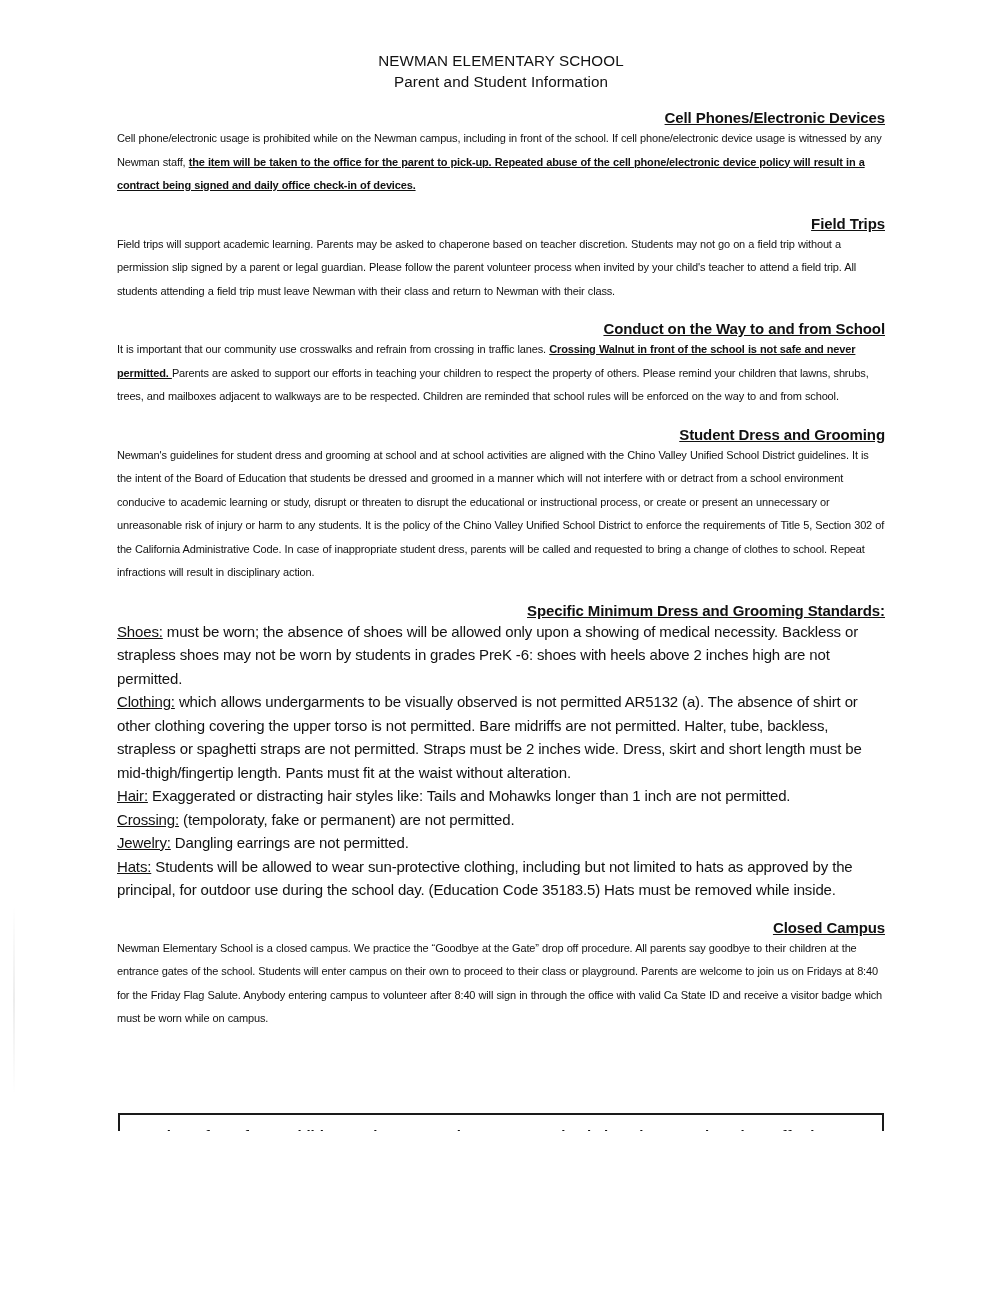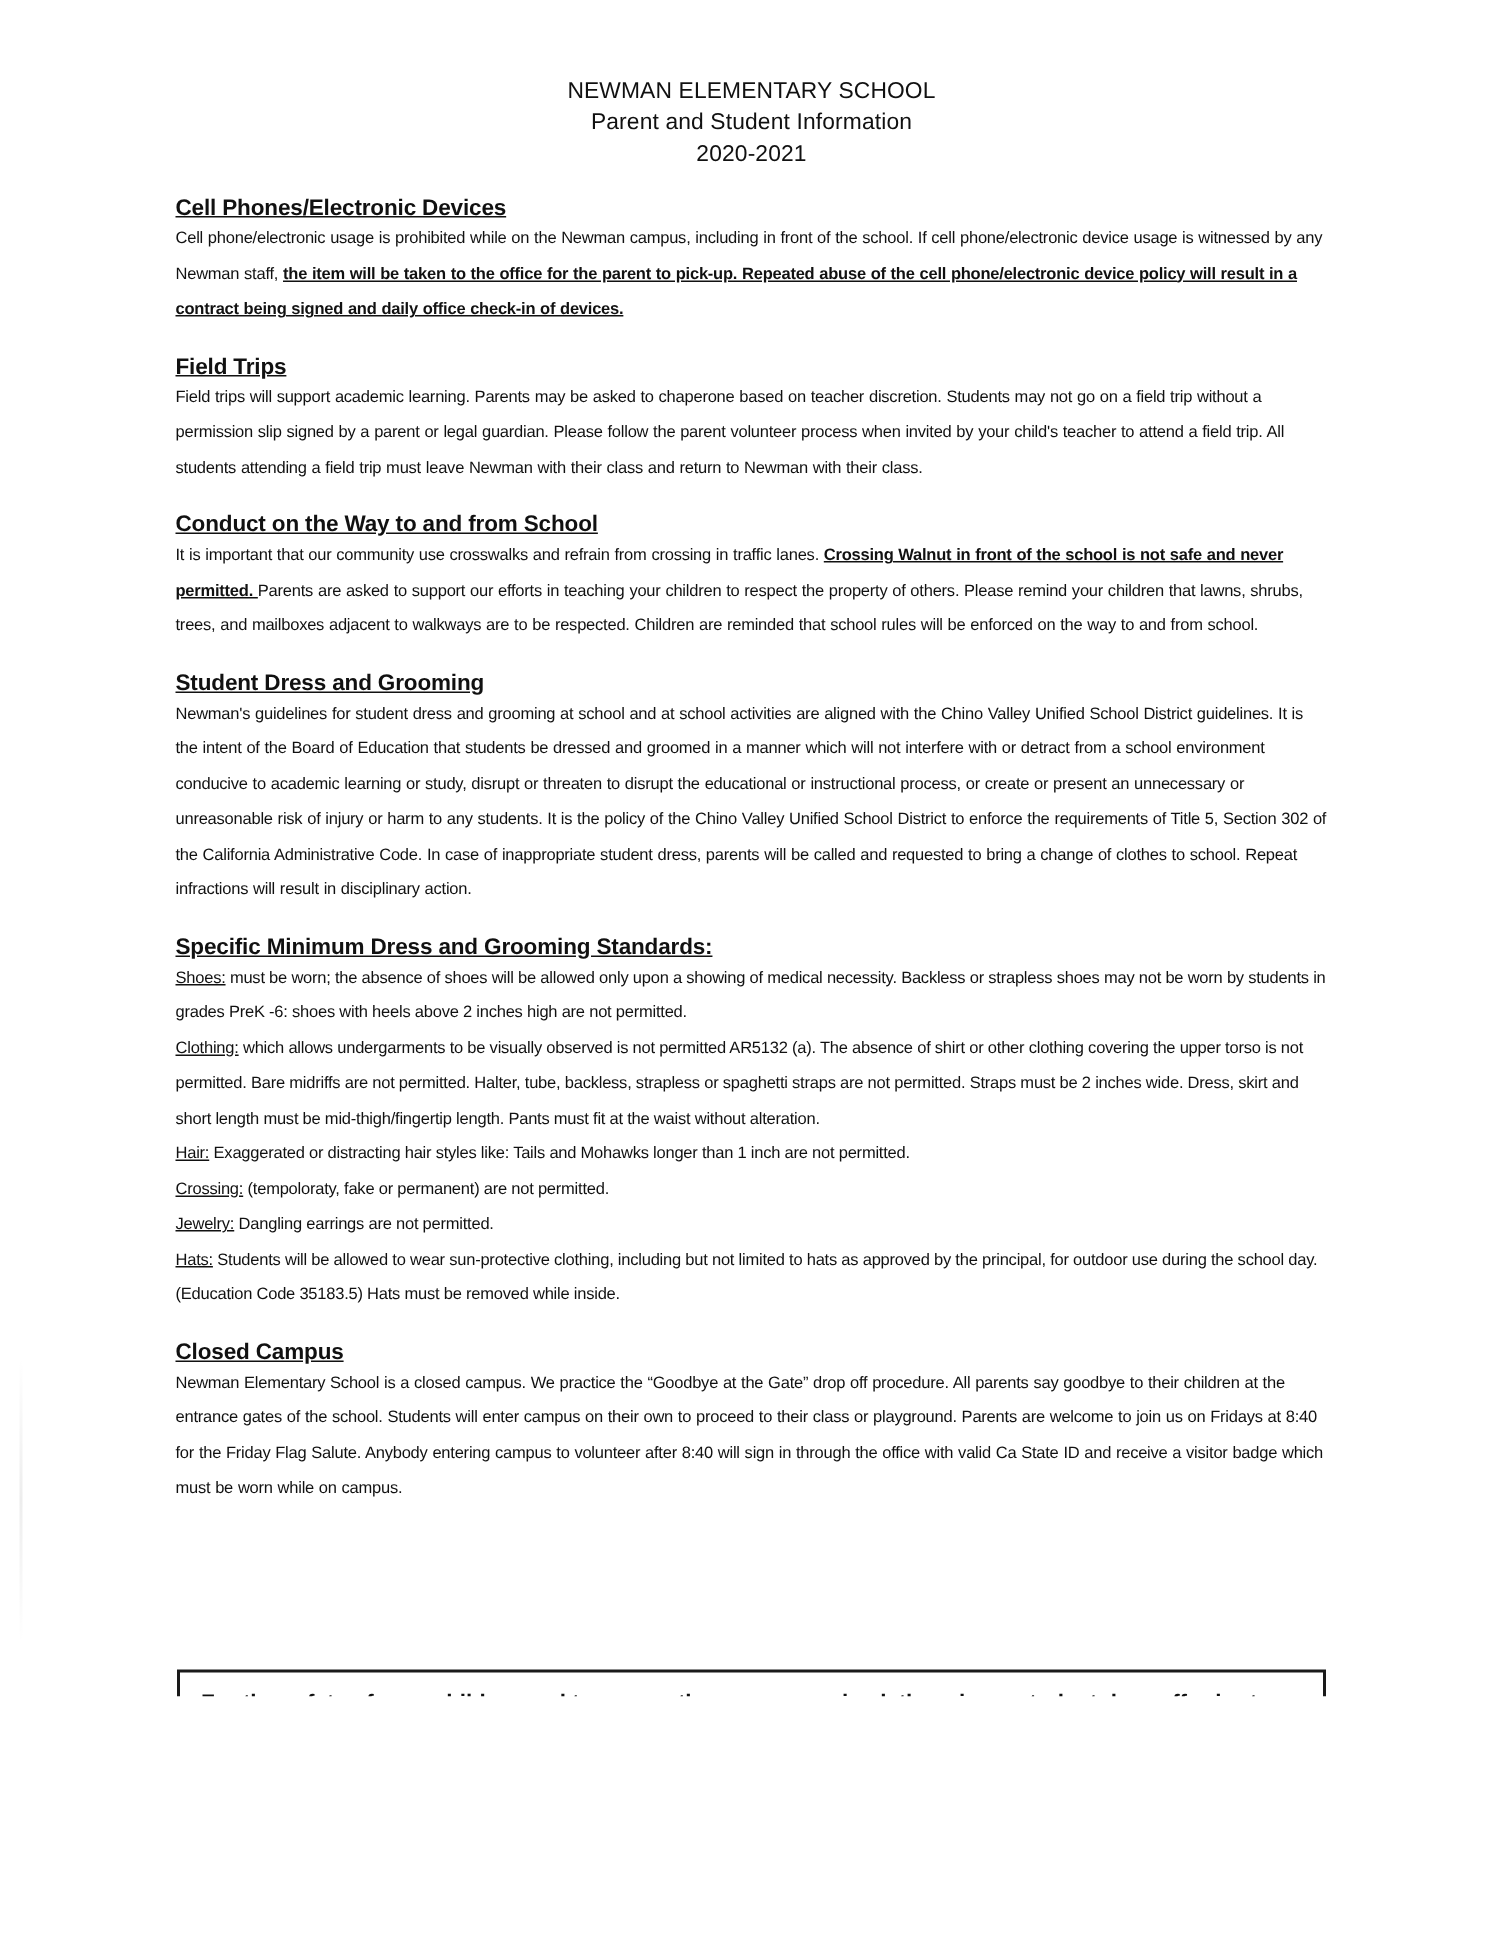--- a/index.html
+++ b/index.html
@@ -44,36 +44,37 @@
 
   .section { margin-top: 17px; }
   .section:first-of-type { margin-top: 10px; }
 
   h2.section-heading {
     margin: 0 0 1px 0;
     font-size: 15px;
     font-weight: bold;
     text-decoration: underline;
     letter-spacing: -0.1px;
+    text-align: right;
   }
   p.para {
     margin: 0;
     font-size: 11px;
     line-height: 23.5px;
     text-align: left;
     letter-spacing: -0.15px;
     word-spacing: 0.3px;
   }
 
   .u { text-decoration: underline; }
   .bu { font-weight: bold; text-decoration: underline; }
 
   .standards-list p.item {
     margin: 0;
-    font-size: 11px;
+    font-size: 15px;
     line-height: 23.5px;
     letter-spacing: -0.15px;
   }
 
   .notice-box {
     position: absolute;
     left: 118px;
     top: 1113px;
     width: 766px;
     box-sizing: border-box;
@@ -93,21 +94,20 @@
 
 <div class="page">
 
   <div class="scan-streak"></div>
 
   <div class="content">
 
     <div class="doc-header">
       <div>NEWMAN ELEMENTARY SCHOOL</div>
       <div>Parent and Student Information</div>
-      <div>2020-2021</div>
     </div>
 
     <div class="section">
       <h2 class="section-heading">Cell Phones/Electronic Devices</h2>
       <p class="para"><span>Cell phone/electronic usage is prohibited while on the Newman campus, including in front of the school.  If cell phone/electronic device usage is witnessed by any Newman staff, </span><span class="bu">the item will be taken to the office for the parent to pick-up.  Repeated abuse of the cell phone/electronic device policy will result in a contract being signed and daily office check-in of devices.</span></p>
     </div>
 
     <div class="section">
       <h2 class="section-heading">Field Trips</h2>
       <p class="para">Field trips will support academic learning.  Parents may be asked to chaperone based on teacher discretion.  Students may not go on a field trip without a permission slip signed by a parent or legal guardian.  Please follow the parent volunteer process when invited by your child's teacher to attend a field trip.  All students attending a field trip must leave Newman with their class and return to Newman with their class.</p>

